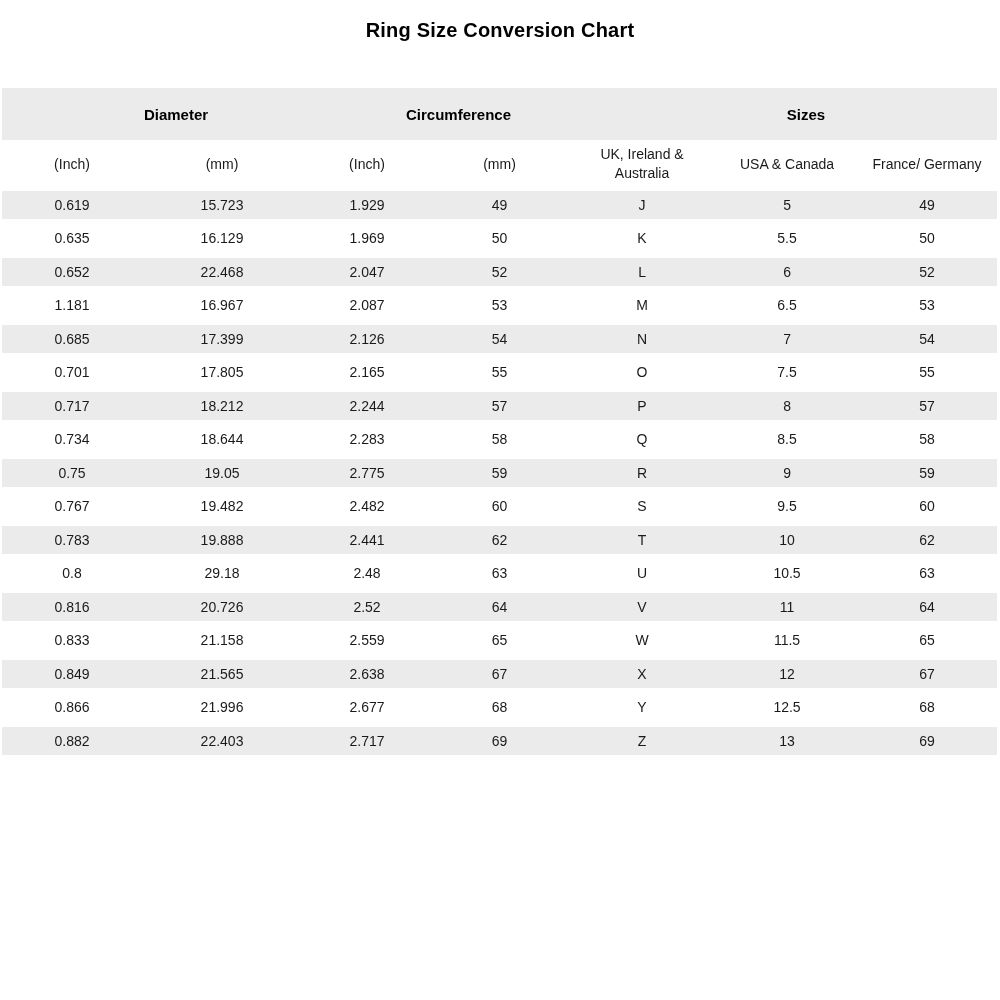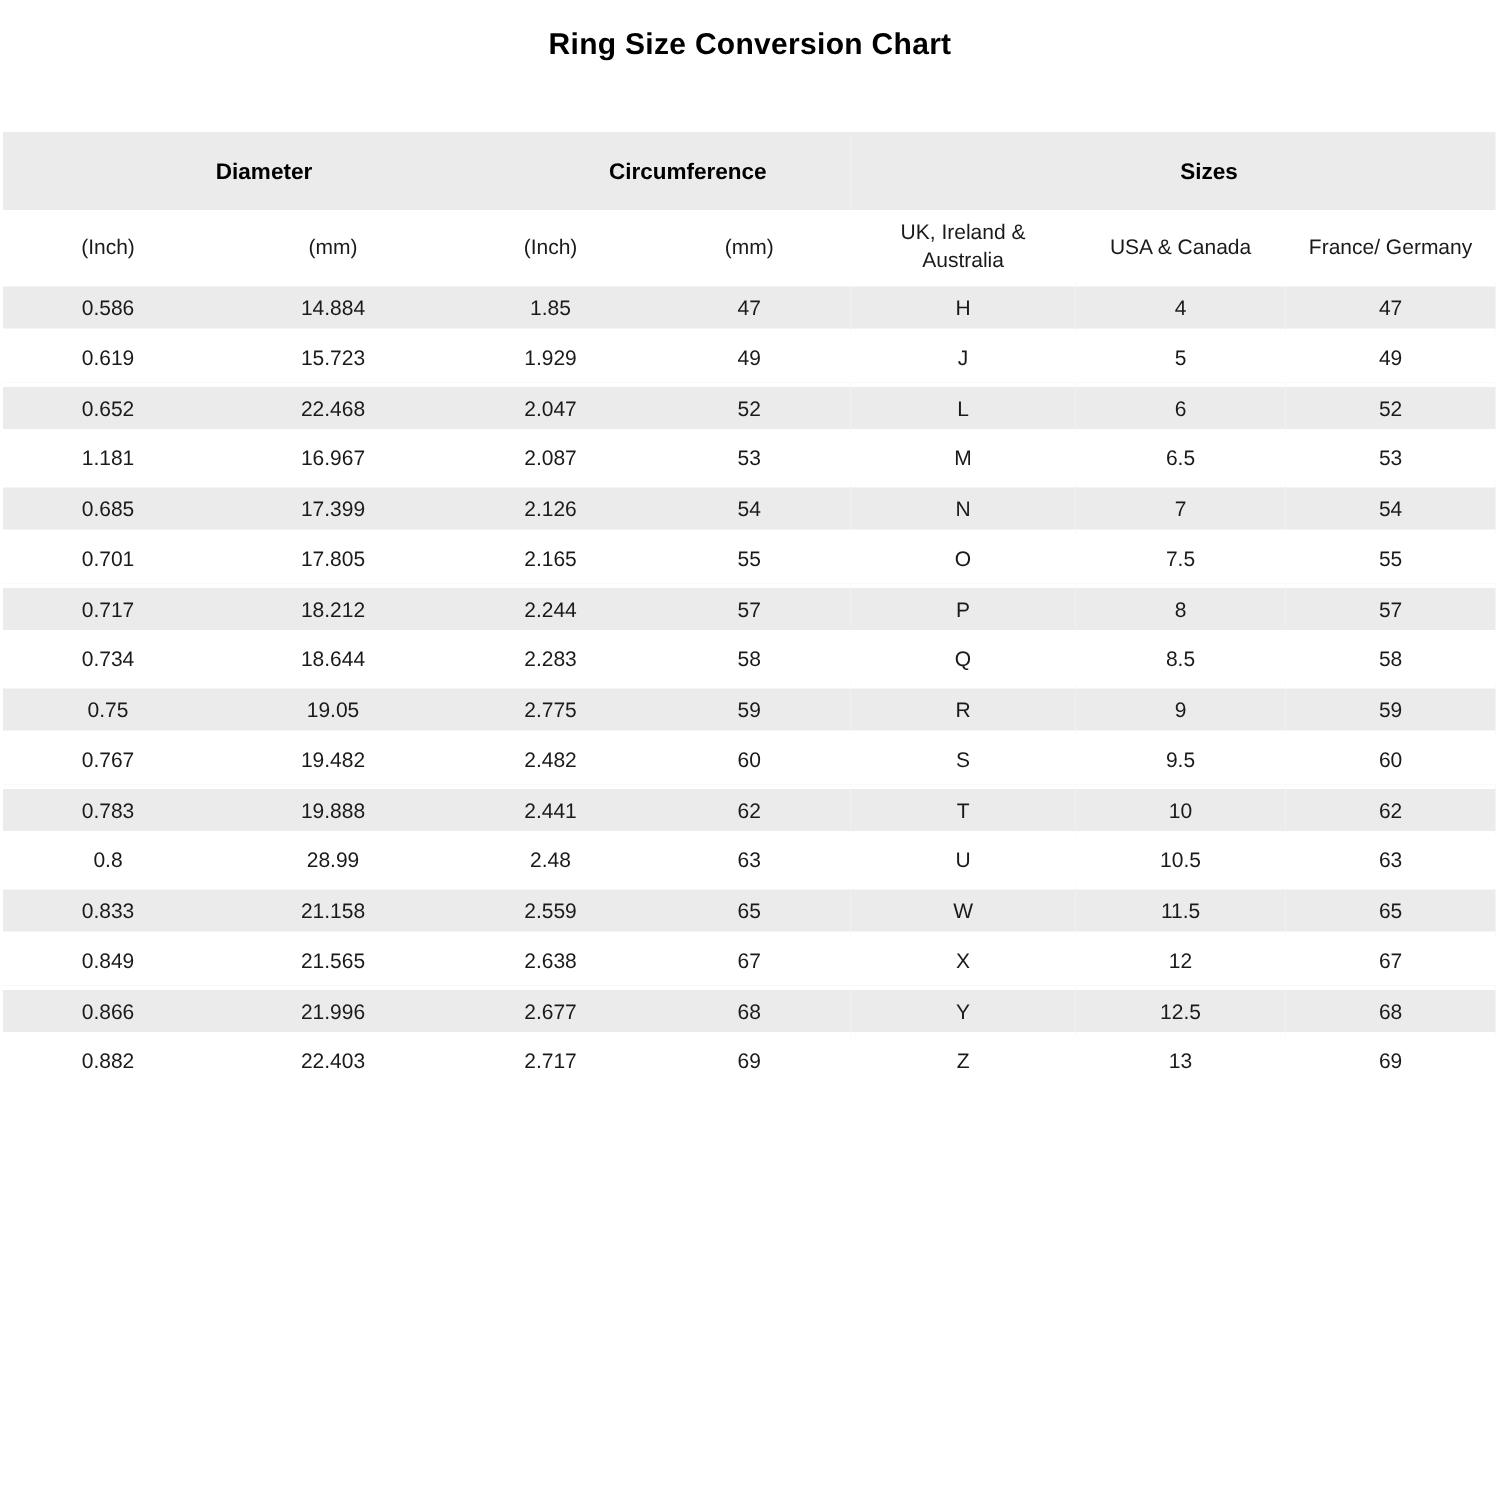--- a/index.html
+++ b/index.html
@@ -91,38 +91,38 @@
         <th>(Inch)</th>
         <th>(mm)</th>
         <th>UK, Ireland &amp;
 Australia</th>
         <th>USA &amp; Canada</th>
         <th>France/ Germany</th>
       </tr>
     </thead>
     <tbody>
         <tr>
-          <td>0.586</td>
-          <td>14.884</td>
-          <td>1.85</td>
-          <td>47</td>
-          <td>H</td>
-          <td>4</td>
-          <td>47</td>
-        </tr>
-        <tr>
           <td>0.619</td>
           <td>15.723</td>
           <td>1.929</td>
           <td>49</td>
           <td>J</td>
           <td>5</td>
           <td>49</td>
         </tr>
         <tr>
+          <td>0.635</td>
+          <td>16.129</td>
+          <td>1.969</td>
+          <td>50</td>
+          <td>K</td>
+          <td>5.5</td>
+          <td>50</td>
+        </tr>
+        <tr>
           <td>0.652</td>
           <td>22.468</td>
           <td>2.047</td>
           <td>52</td>
           <td>L</td>
           <td>6</td>
           <td>52</td>
         </tr>
         <tr>
           <td>1.181</td>
@@ -191,26 +191,35 @@
           <td>0.783</td>
           <td>19.888</td>
           <td>2.441</td>
           <td>62</td>
           <td>T</td>
           <td>10</td>
           <td>62</td>
         </tr>
         <tr>
           <td>0.8</td>
-          <td>28.99</td>
+          <td>29.18</td>
           <td>2.48</td>
           <td>63</td>
           <td>U</td>
           <td>10.5</td>
           <td>63</td>
+        </tr>
+        <tr>
+          <td>0.816</td>
+          <td>20.726</td>
+          <td>2.52</td>
+          <td>64</td>
+          <td>V</td>
+          <td>11</td>
+          <td>64</td>
         </tr>
         <tr>
           <td>0.833</td>
           <td>21.158</td>
           <td>2.559</td>
           <td>65</td>
           <td>W</td>
           <td>11.5</td>
           <td>65</td>
         </tr>

